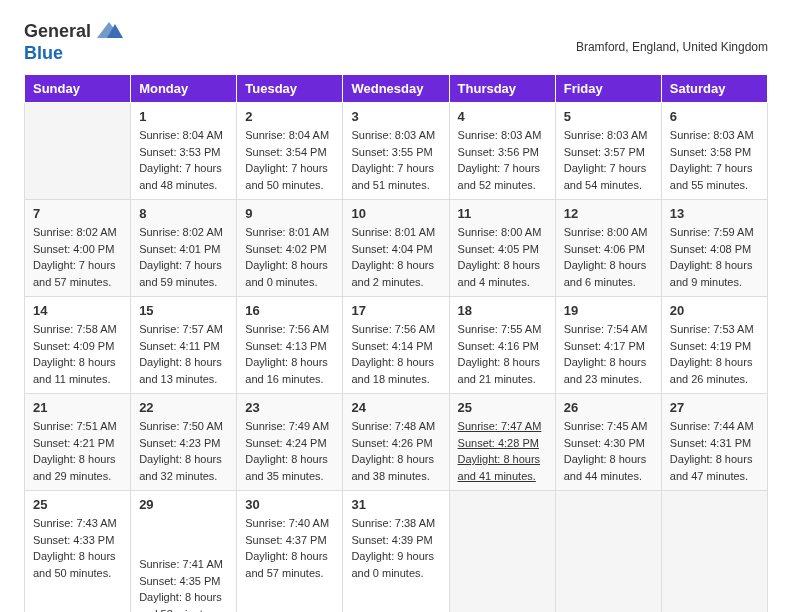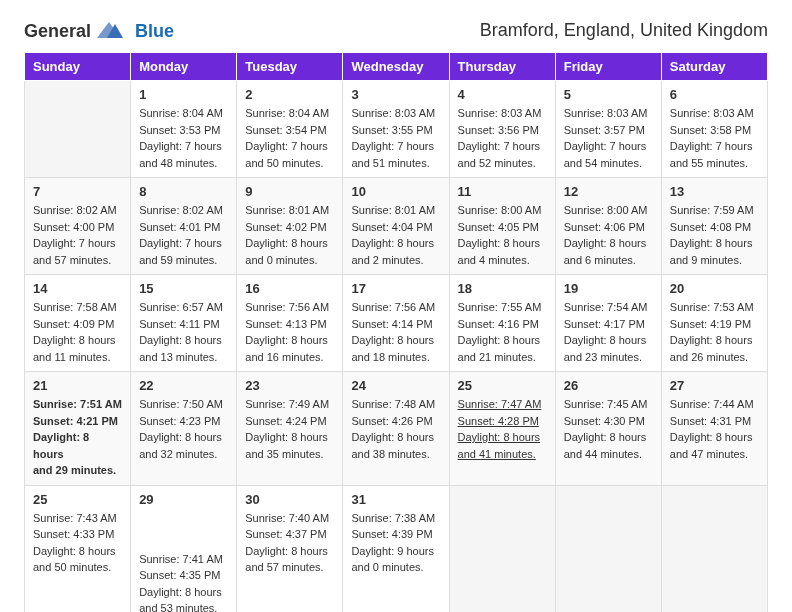--- a/index.html
+++ b/index.html
@@ -11,22 +11,23 @@
       padding: 20px 24px 20px 24px;
     }
     .header-area {
       display: flex;
       justify-content: space-between;
       align-items: flex-start;
       margin-bottom: 10px;
     }
     .logo {
       display: flex;
-      align-items: center;
-      gap: 12px;
+      align-items: flex-start;
+      gap: 1px;
+      flex-direction: column;
     }
     .logo-text-general {
       font-size: 18px;
       font-weight: bold;
       color: #333;
     }
     .logo-text-blue {
       font-size: 18px;
       font-weight: bold;
       color: #1a6bb5;
@@ -39,23 +40,23 @@
     .title-area {
       text-align: right;
     }
     .month-year {
       font-size: 36px;
       font-weight: bold;
       color: #333;
       line-height: 1.1;
     }
     .location {
-      font-size: 18px;
-      color: #333;
-      margin-top: 0;
+      font-size: 12px;
+      color: #333;
+      margin-top: 20px;
     }
     table {
       width: 100%;
       border-collapse: collapse;
       table-layout: fixed;
     }
     th {
       background-color: #6d28d9;
       color: #fff;
       font-size: 13px;
@@ -228,21 +229,21 @@
       <tr>
         <td>
           <span class="day-number">14</span>
           <div class="day-info" style="white-space: pre-line;">Sunrise: 7:58 AM
 Sunset: 4:09 PM
 Daylight: 8 hours
 and 11 minutes.</div>
         </td>
         <td>
           <span class="day-number">15</span>
-          <div class="day-info" style="white-space: pre-line;">Sunrise: 6:57 AM
+          <div class="day-info" style="white-space: pre-line;">Sunrise: 7:57 AM
 Sunset: 4:11 PM
 Daylight: 8 hours
 and 13 minutes.</div>
         </td>
         <td>
           <span class="day-number">16</span>
           <div class="day-info" style="white-space: pre-line;">Sunrise: 7:56 AM
 Sunset: 4:13 PM
 Daylight: 8 hours
 and 16 minutes.</div>
@@ -272,21 +273,21 @@
           <span class="day-number">20</span>
           <div class="day-info" style="white-space: pre-line;">Sunrise: 7:53 AM
 Sunset: 4:19 PM
 Daylight: 8 hours
 and 26 minutes.</div>
         </td>
       </tr>
       <tr>
         <td>
           <span class="day-number">21</span>
-          <div class="day-info" style="white-space: pre-line; font-weight: bold;">Sunrise: 7:51 AM
+          <div class="day-info" style="white-space: pre-line;">Sunrise: 7:51 AM
 Sunset: 4:21 PM
 Daylight: 8 hours
 and 29 minutes.</div>
         </td>
         <td>
           <span class="day-number">22</span>
           <div class="day-info" style="white-space: pre-line;">Sunrise: 7:50 AM
 Sunset: 4:23 PM
 Daylight: 8 hours
 and 32 minutes.</div>

